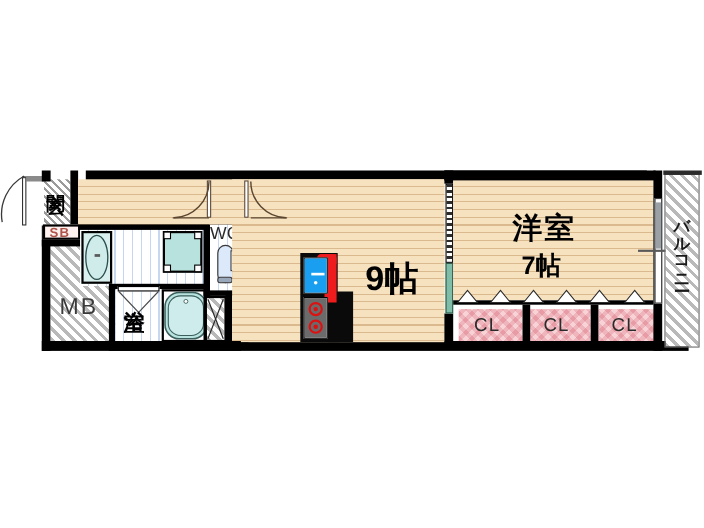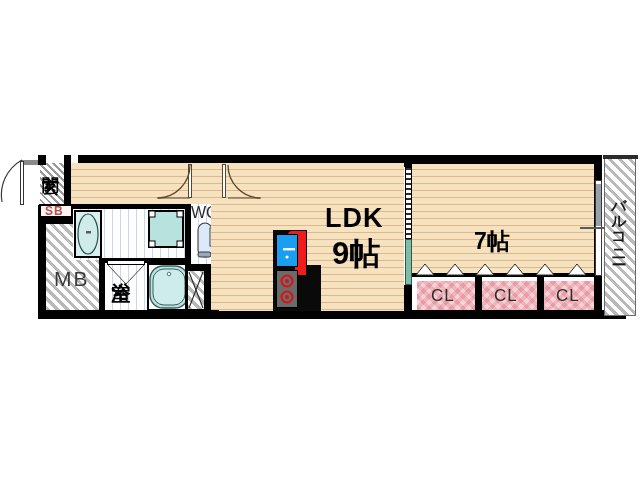--- a/index.html
+++ b/index.html
@@ -137,21 +137,20 @@
   <svg class="abs" style="left:156px;top:164px;width:36px;height:38px;" viewBox="0 0 36 38">
     <path d="M34 1 A33 33 0 0 1 2 34" fill="none" stroke="#5a4630" stroke-width="1.3"></path>
     <line x1="1" y1="34" x2="34" y2="34" stroke="#5a4630" stroke-width="1.2"></line>
   </svg>
   <div class="abs" style="left:222px;top:164px;width:4px;height:34px;background:#ffffff;border:1px solid #5a4630;"></div>
   <svg class="abs" style="left:226px;top:164px;width:36px;height:38px;" viewBox="0 0 36 38">
     <path d="M2 1 A33 33 0 0 0 34 34" fill="none" stroke="#5a4630" stroke-width="1.3"></path>
     <line x1="2" y1="34" x2="35" y2="34" stroke="#5a4630" stroke-width="1.2"></line>
   </svg>
 
-  <div class="lbl" style="left:325px;top:205px;font-size:27px;font-weight:bold;letter-spacing:1px;">LDK</div>
   <div class="lbl" style="left:332px;top:238px;font-size:31px;font-weight:bold;">9帖</div>
 
   <div class="abs" style="left:273px;top:230px;width:34px;height:81px;background:#0a0a0a;"></div>
   <div class="abs" style="left:299px;top:265px;width:22px;height:46px;background:#0a0a0a;"></div>
 
   <div class="abs" style="left:295px;top:231px;width:11px;height:44px;background:#ee1c1c;"></div>
   <div class="abs" style="left:288px;top:231px;width:18px;height:9px;background:#ee1c1c;border-radius:4px 4px 0 0;"></div>
 
   <div class="abs" style="left:276px;top:234px;width:22px;height:33px;background:#ffffff;border:1px solid #000;"></div>
   <svg class="abs" style="left:277px;top:235px;width:20px;height:31px;" viewBox="0 0 20 31">
@@ -171,20 +170,21 @@
 
   <div class="abs wall" style="left:404px;top:155px;width:8px;height:12px;"></div>
   <div class="abs wall" style="left:404px;top:285px;width:8px;height:32px;"></div>
 
   <div class="abs" style="left:405px;top:167px;width:7px;height:72px;background:
        repeating-linear-gradient(to bottom,#2b2b2b 0 2px,#ffffff 2px 5px);border:1px solid #000;"></div>
 
   <div class="abs" style="left:405px;top:239px;width:7px;height:46px;background:#7fbda8;border:1px solid #2f5a4c;"></div>
 
   <div class="abs floor" style="left:412px;top:163px;width:182px;height:110px;"></div>
+  <div class="lbl" style="left:466px;top:194px;font-size:27px;font-weight:bold;letter-spacing:2px;">洋室</div>
   <div class="lbl" style="left:474px;top:230px;font-size:23px;font-weight:bold;">7帖</div>
 
   <div class="abs wall" style="left:412px;top:273px;width:182px;height:4px;"></div>
 
   <svg class="abs" style="left:412px;top:262px;width:182px;height:14px;" viewBox="0 0 182 14">
     <g fill="#ffffff" stroke="#2b2b2b" stroke-width="1">
       <path d="M4 13 L13 2 L22 13 Z"></path>
       <path d="M34 13 L43 2 L52 13 Z"></path>
       <path d="M64 13 L73 2 L82 13 Z"></path>
       <path d="M94 13 L103 2 L112 13 Z"></path>

